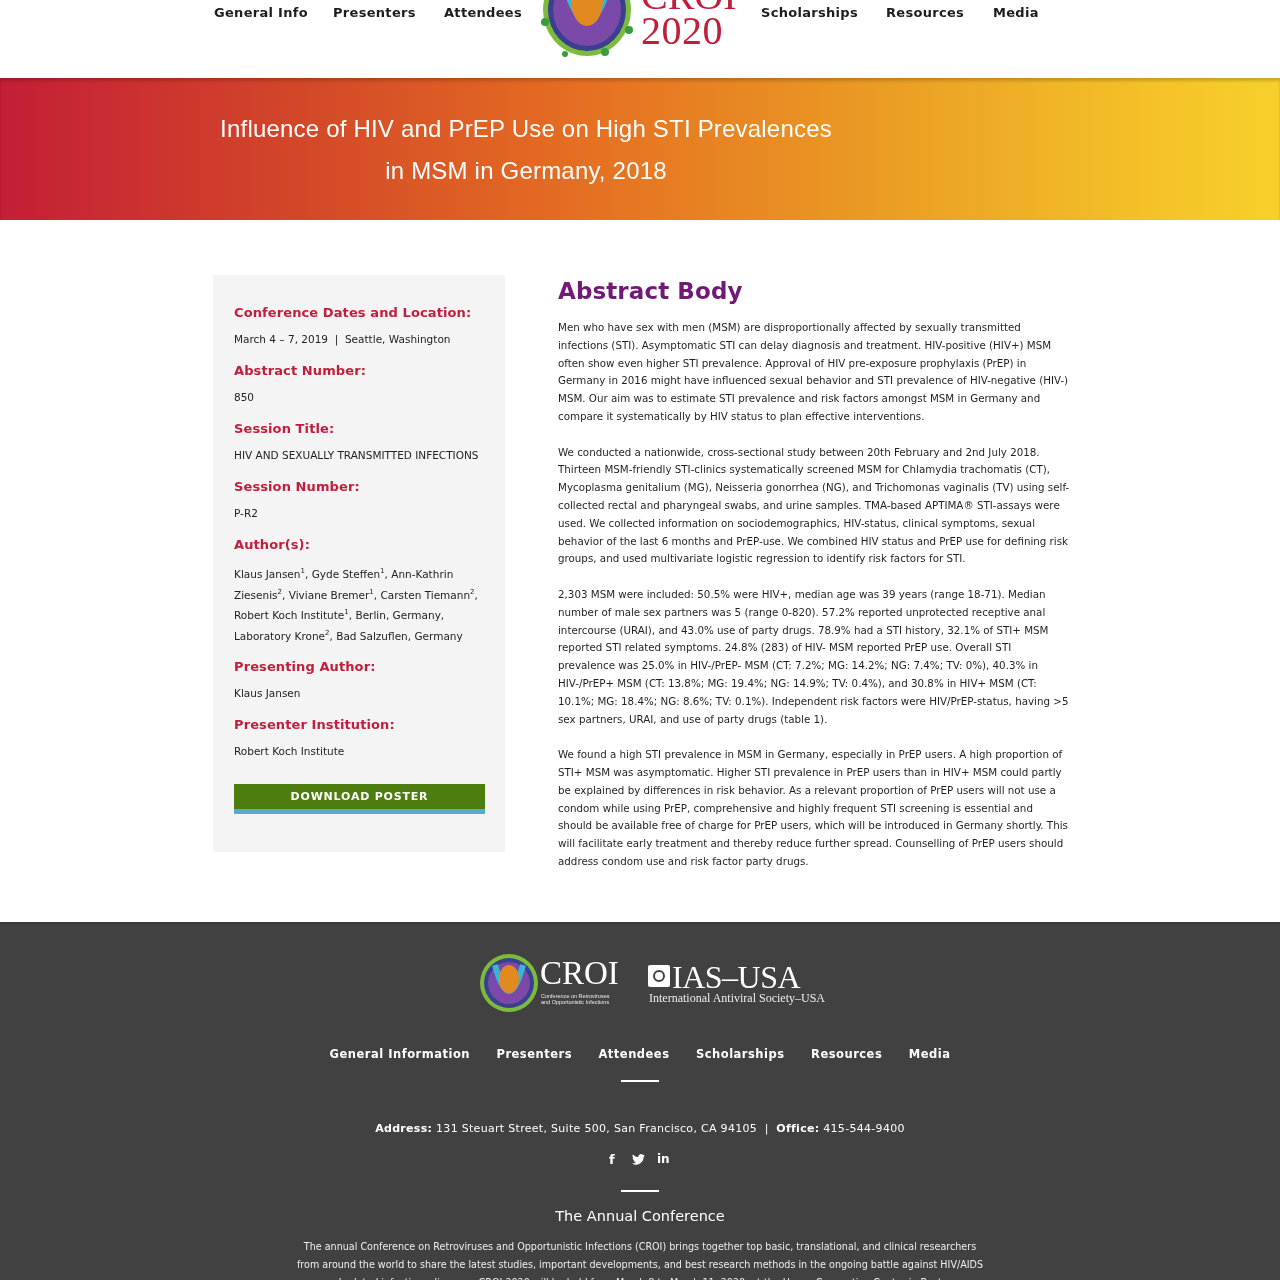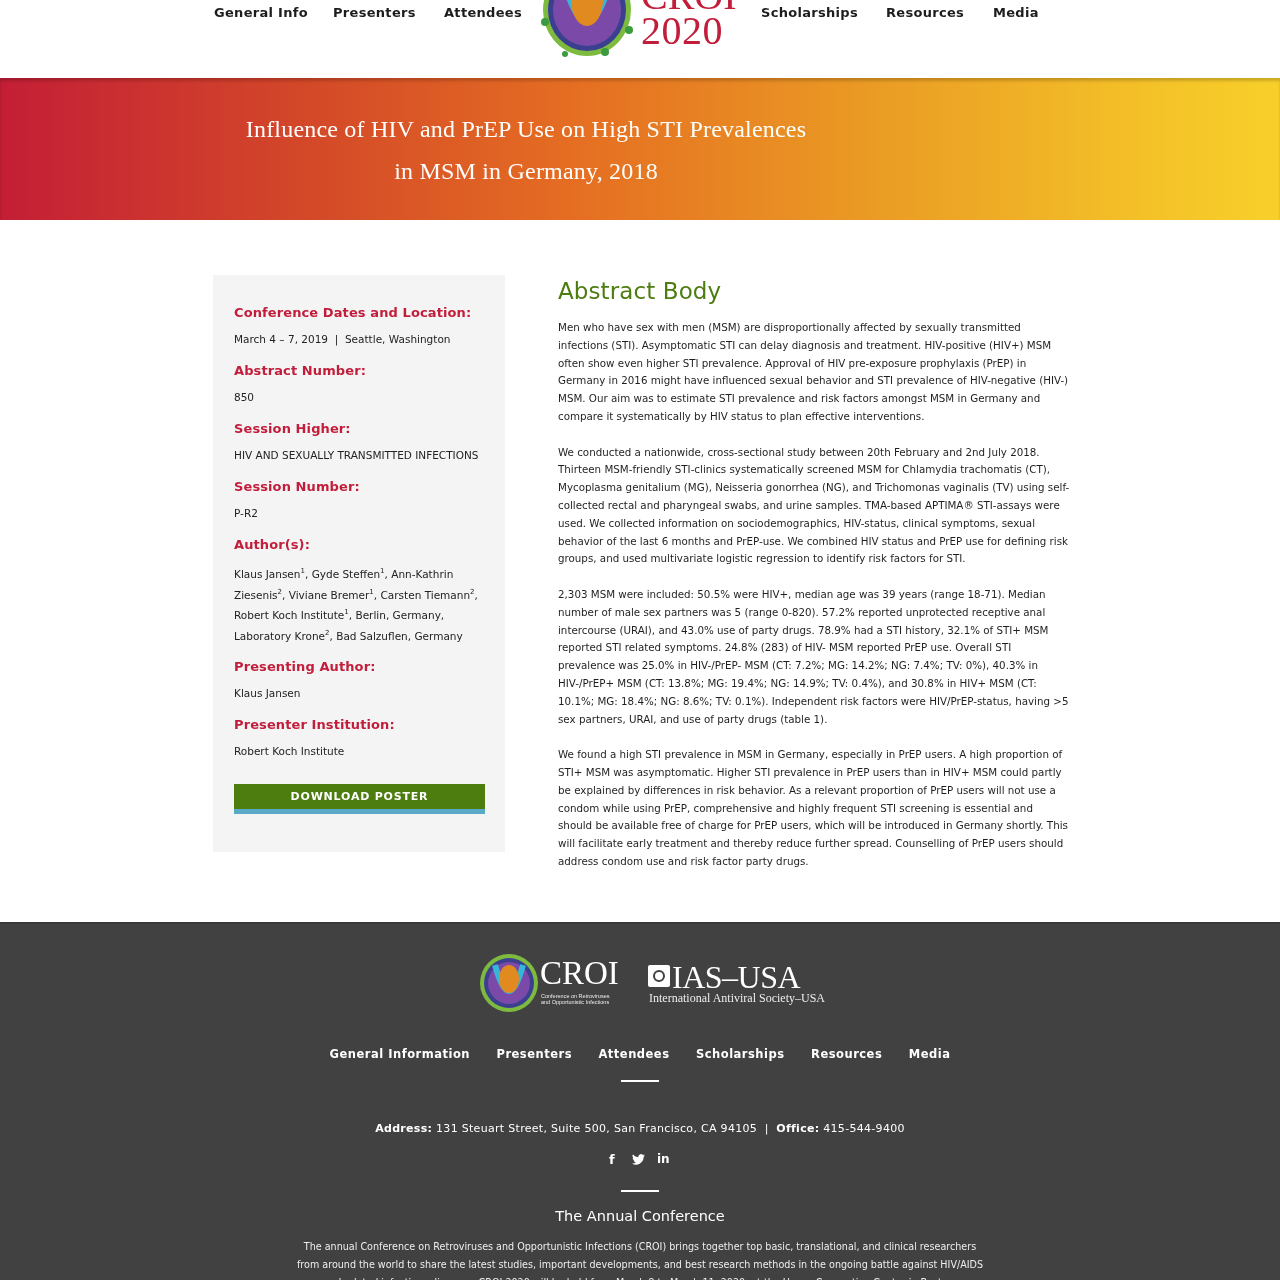--- a/index.html
+++ b/index.html
@@ -11,32 +11,32 @@
     .topnav a { position: absolute; top: 5px; font-family: "DejaVu Sans", sans-serif; font-size: 13px; font-weight: bold; color: #1d1d1d; text-decoration: none; letter-spacing: 0.3px; }
     .logo { position: absolute; left: 537px; top: -30px; width: 210px; height: 90px; }
     .logo .virus { position: absolute; left: 2px; top: 0; width: 96px; height: 88px; }
     .logo .croi { position: absolute; left: 104px; top: 6px; font-family: "Liberation Serif", serif; font-size: 40px; color: #c21d3a; line-height: 40px; }
     .logo .year { position: absolute; left: 104px; top: 41px; font-family: "Liberation Serif", serif; font-size: 40px; color: #c21d3a; line-height: 40px; letter-spacing: 0.5px; }
 
     
     .banner { position: absolute; top: 78px; left: 0; width: 1280px; height: 142px;
       background: linear-gradient(90deg, #c41e36 0%, #d44a28 25%, #e56e22 45%, #ea9b24 68%, #f4c228 90%, #f8d02a 100%);
       box-shadow: inset 0 3px 3px rgba(0,0,0,0.18); }
-    .banner h1 { position: absolute; top: 30px; left: 0; width: 1052px; text-align: center; color: #fff; font-family: Liberation Serif, serif; font-size: 24px; font-weight: normal; line-height: 42px; letter-spacing: 0.2px; }
+    .banner h1 { position: absolute; top: 30px; left: 0; width: 1052px; text-align: center; color: #fff; font-family: Liberation Sans, sans-serif; font-size: 24px; font-weight: normal; line-height: 42px; letter-spacing: 0.2px; }
 
     
     .sidebar { position: absolute; top: 275px; left: 213px; width: 292px; height: 577px; background: #f4f4f4; padding: 30px 20px 0 21px; }
     .sidebar h3 { color: #c21d3a; font-family: "DejaVu Sans", sans-serif; font-size: 13px; font-weight: bold; margin-bottom: 10px; letter-spacing: 0.1px; }
     .sidebar p { font-family: "DejaVu Sans", sans-serif; font-size: 10.5px; color: #222; line-height: 18px; margin-bottom: 15px; }
     .sidebar p sup { font-size: 7px; }
     .dl-btn { display: block; width: 251px; height: 30px; margin-top: 24px; background: #4d7c0f; border-bottom: 5px solid #5aa9c6; color: #fff; font-family: "DejaVu Sans", sans-serif; font-size: 11px; font-weight: bold; letter-spacing: 0.8px; text-align: center; line-height: 25px; text-decoration: none; }
 
     
     .main { position: absolute; top: 275px; left: 558px; width: 512px; }
-    .main h2 { color: #4d7c0f; font-family: "DejaVu Sans", sans-serif; font-size: 23px; font-weight: normal; margin-top: 3px; margin-bottom: 15px; letter-spacing: 0.1px; }
+    .main h2 { color: #701a75; font-family: "DejaVu Sans", sans-serif; font-size: 23px; font-weight: bold; margin-top: 3px; margin-bottom: 15px; letter-spacing: 0.1px; }
     .main p { font-family: "DejaVu Sans", sans-serif; font-size: 10.3px; color: #1f1f1f; line-height: 17.8px; margin-bottom: 17.8px; }
 
     
     .footer { position: absolute; top: 922px; left: 0; width: 1280px; height: 358px; background: #414141; border-top: 2px solid #383838; color: #fff; text-align: center; }
     .f-logos { position: absolute; top: 27px; left: 0; width: 1280px; height: 64px; }
     .f-croi { position: absolute; left: 477px; top: 0; width: 145px; height: 64px; }
     .f-croi .virus { position: absolute; left: 0; top: 0; width: 64px; height: 64px; }
     .f-croi .name { position: absolute; left: 63px; top: 6px; font-family: "Liberation Serif", serif; font-size: 33px; color: #fff; line-height: 33px; }
     .f-croi .sub { position: absolute; left: 64px; top: 42px; font-family: "Liberation Sans", sans-serif; font-size: 5.5px; line-height: 6px; color: #eee; text-align: left; }
     .f-ias { position: absolute; left: 648px; top: 10px; width: 160px; height: 40px; text-align: right; }
@@ -92,21 +92,21 @@
   </h1>
 </div>
 
 <aside class="sidebar">
   <h3>Conference Dates and Location:</h3>
   <p style="white-space:pre">March 4 – 7, 2019  |  Seattle, Washington</p>
 
   <h3>Abstract Number:</h3>
   <p>850</p>
 
-  <h3>Session Higher:</h3>
+  <h3>Session Title:</h3>
   <p>HIV AND SEXUALLY TRANSMITTED INFECTIONS</p>
 
   <h3>Session Number:</h3>
   <p>P-R2</p>
 
   <h3>Author(s):</h3>
   <p>
     <span>Klaus Jansen</span><sup>1</sup><span>, </span><span>Gyde Steffen</span><sup>1</sup><span>, </span><span>Ann-Kathrin Ziesenis</span><sup>2</sup><span>, </span><span>Viviane Bremer</span><sup>1</sup><span>, </span><span>Carsten Tiemann</span><sup>2</sup><span>, </span><span>Robert Koch Institute</span><sup>1</sup><span>, Berlin, Germany, </span><span>Laboratory Krone</span><sup>2</sup><span>, Bad Salzuflen, Germany</span>
   </p>
 

